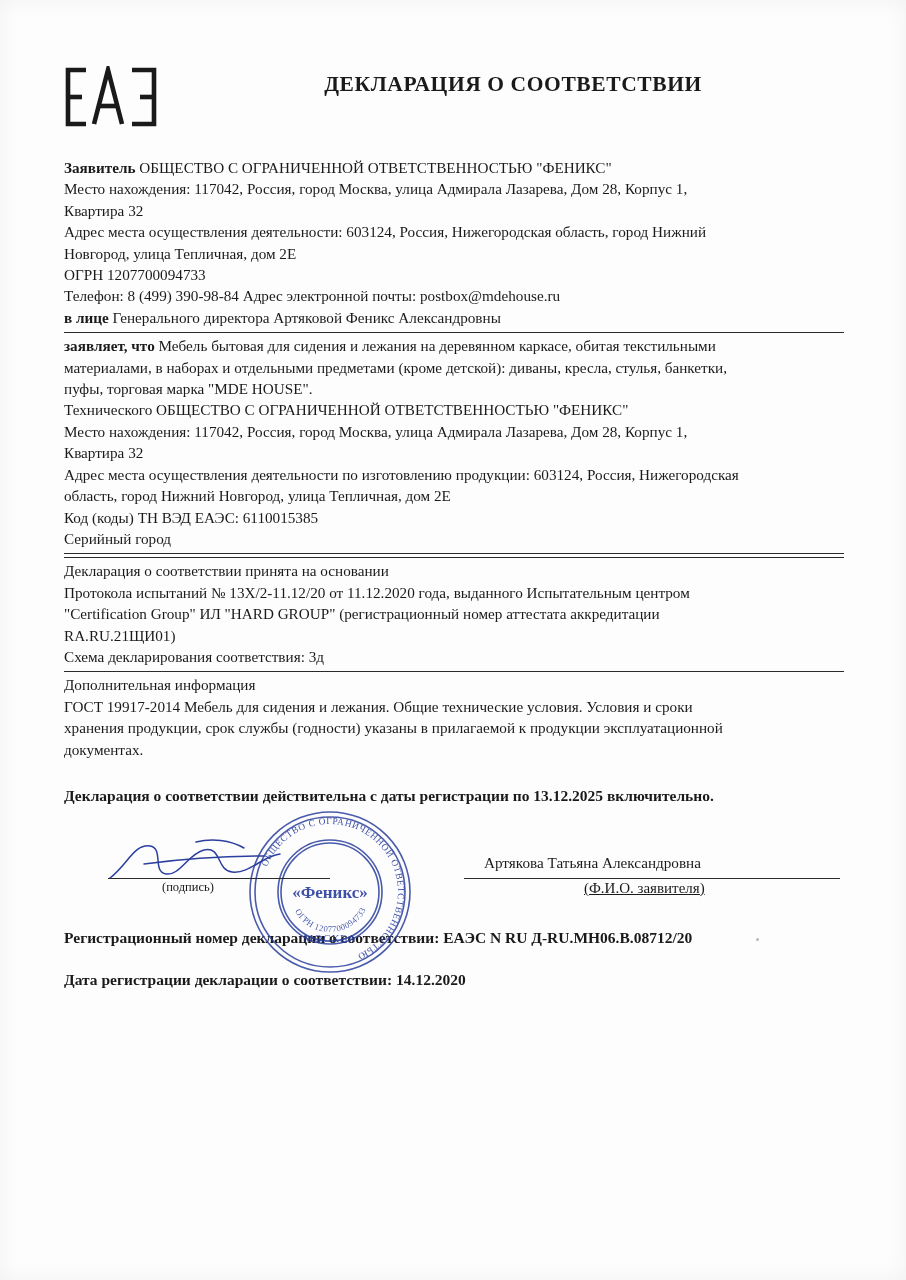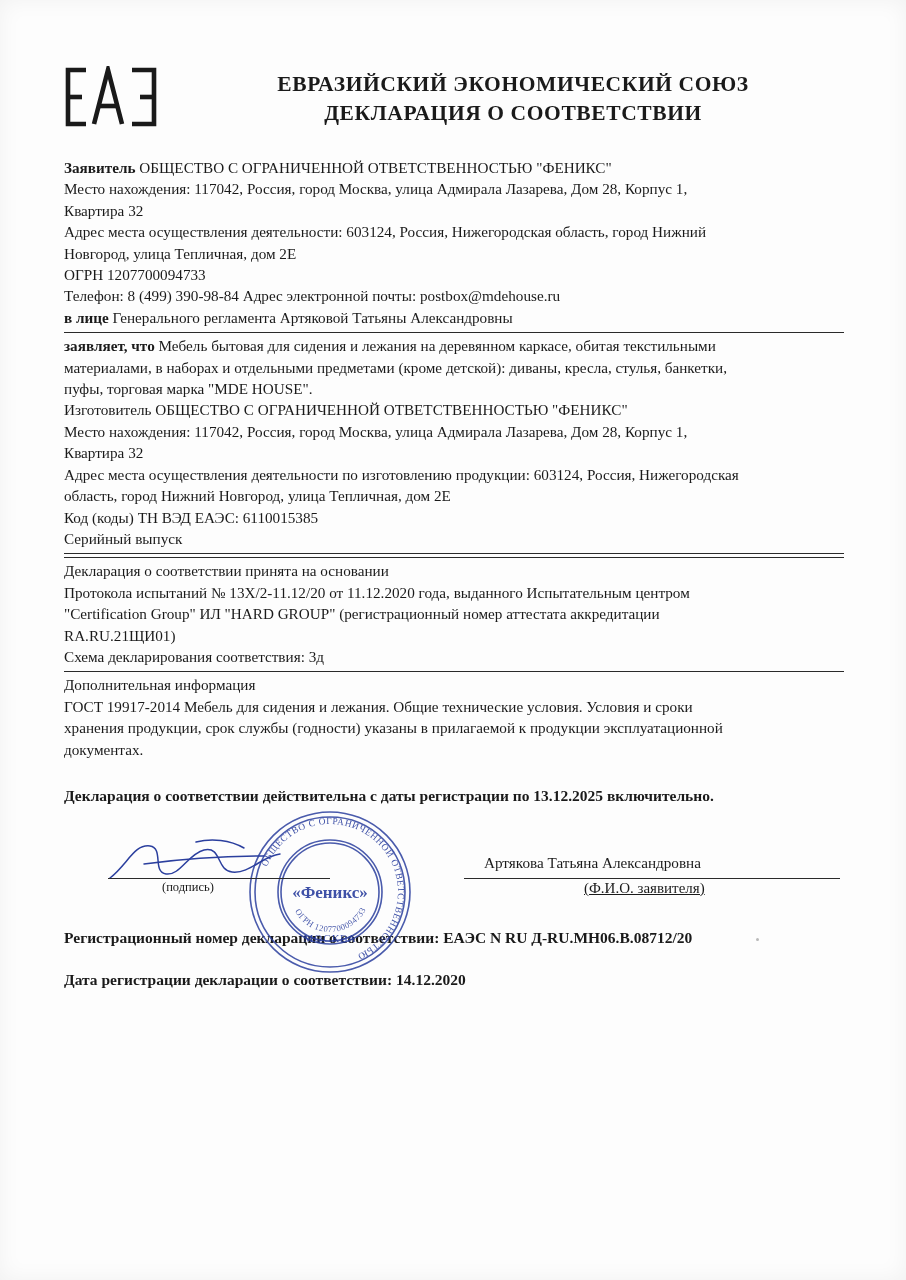--- a/index.html
+++ b/index.html
@@ -183,63 +183,62 @@
           <path d="M30 58 L44 4 L58 58"></path>
           <path d="M34 40 H54"></path>
 
           <path d="M68 4 H90 V58 H68"></path>
           <path d="M90 31 H76"></path>
         </g>
       </svg>
     </div>
 
     <div class="title-block">
-      <div class="title-line">ЕВРАЗИЙСКИЙ ЭКОНОМИЧЕСКИЙ СОЮЗ</div>
       <div class="title-line">ДЕКЛАРАЦИЯ О СООТВЕТСТВИИ</div>
     </div>
   </div>
 
   <div class="body-area">
 
     <div class="sect">
       <p class="row">
         <span class="b">Заявитель</span>
         <span>ОБЩЕСТВО С ОГРАНИЧЕННОЙ ОТВЕТСТВЕННОСТЬЮ "ФЕНИКС"</span>
       </p>
       <p class="row">Место нахождения: 117042, Россия, город Москва, улица Адмирала Лазарева, Дом 28, Корпус 1,</p>
       <p class="row">Квартира 32</p>
       <p class="row">Адрес места осуществления деятельности: 603124, Россия, Нижегородская область, город Нижний</p>
       <p class="row">Новгород, улица Тепличная, дом 2Е</p>
       <p class="row">ОГРН  1207700094733</p>
       <p class="row">Телефон: 8 (499) 390-98-84 Адрес электронной почты: postbox@mdehouse.ru</p>
       <p class="row">
         <span class="b">в лице</span>
-        <span>Генерального регламента Артяковой Татьяны Александровны</span>
+        <span>Генерального директора Артяковой Феникс Александровны</span>
       </p>
     </div>
 
     <div class="rule"></div>
 
     <div class="sect">
       <p class="row">
         <span class="b">заявляет, что</span>
         <span>Мебель бытовая для сидения и лежания на деревянном каркасе, обитая текстильными</span>
       </p>
       <p class="row">материалами, в наборах и отдельными предметами (кроме детской): диваны, кресла, стулья, банкетки,</p>
       <p class="row">пуфы, торговая марка "MDE HOUSE".</p>
       <p class="row">
-        <span>Изготовитель</span>
+        <span>Технического</span>
         <span>ОБЩЕСТВО С ОГРАНИЧЕННОЙ ОТВЕТСТВЕННОСТЬЮ "ФЕНИКС"</span>
       </p>
       <p class="row">Место нахождения: 117042, Россия, город Москва, улица Адмирала Лазарева, Дом 28, Корпус 1,</p>
       <p class="row">Квартира 32</p>
       <p class="row">Адрес места осуществления деятельности по изготовлению продукции: 603124, Россия, Нижегородская</p>
       <p class="row">область, город Нижний Новгород, улица Тепличная, дом 2Е</p>
       <p class="row">Код (коды) ТН ВЭД ЕАЭС: 6110015385</p>
-      <p class="row">Серийный выпуск</p>
+      <p class="row">Серийный город</p>
     </div>
 
     <div class="rule"></div>
 
 
     <div class="rule"></div>
 
     <div class="sect">
       <p class="row">Декларация о соответствии принята на основании</p>
       <p class="row">Протокола испытаний № 13Х/2-11.12/20 от 11.12.2020 года, выданного Испытательным центром</p>

